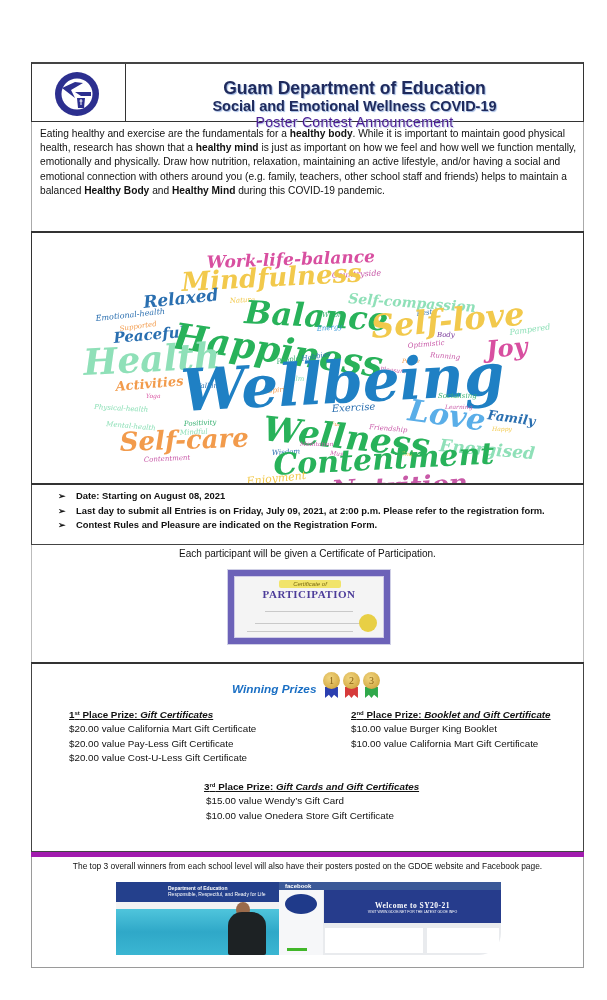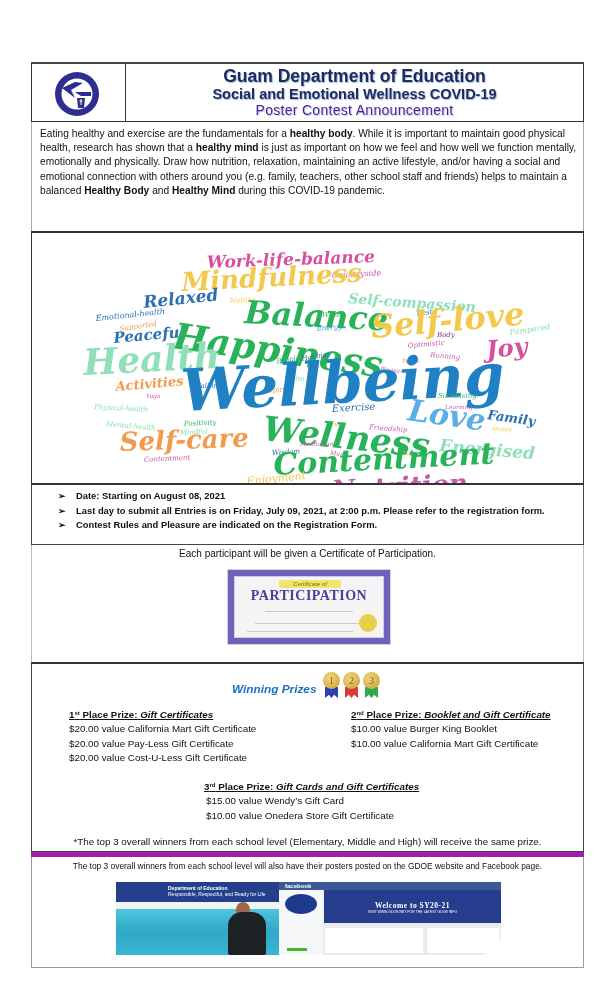--- a/index.html
+++ b/index.html
@@ -4,42 +4,42 @@
 <style>
   html, body { margin: 0; padding: 0; background: #ffffff; }
   body { width: 607px; height: 1000px; position: relative; overflow: hidden; font-family: "Liberation Sans", sans-serif; color: #111; }
   .frame { position: absolute; left: 31px; top: 62px; width: 553px; height: 906px; border: 1px solid #9a9a9a; box-sizing: border-box; }
   .sec { position: absolute; left: 31px; width: 553px; box-sizing: border-box; }
   
   .hdr { top: 62px; height: 60px; border: 1px solid #333; border-top: 2px solid #444; }
   .hdr .logo-cell { position: absolute; left: 0; top: 0; width: 93px; height: 58px; border-right: 1px solid #333; }
   .hdr .logo { position: absolute; left: 21px; top: 6px; width: 48px; height: 48px; }
   .hdr .titles { position: absolute; left: 94px; right: 0; top: 0; text-align: center; font-family: "Liberation Sans", sans-serif; }
-  .t1 { font-size: 17.5px; font-weight: bold; color: #1f2a5c; line-height: 20px; margin-top: 2px; text-shadow: 1px 1px 1px #9fb7e0; }
+  .t1 { font-size: 17.5px; font-weight: bold; color: #1f2a5c; line-height: 20px; margin-top: 14px; text-shadow: 1px 1px 1px #9fb7e0; }
   .t2 { font-size: 14.5px; font-weight: bold; color: #1f2a5c; line-height: 16px; text-shadow: 1px 1px 1px #9fb7e0; }
   .t3 { font-size: 14px; color: #4c1d95; line-height: 17px; letter-spacing: 0.3px; text-shadow: 1px 1px 1px #b9c8e6; }
   
   .theme { top: 122px; height: 109px; border-left: 1px solid #aaa; border-right: 1px solid #aaa; }
   .theme .head { text-align: center; font-size: 10.2px; margin-top: 3px; }
   .theme .body { font-size: 10.2px; line-height: 14.2px; padding: 5px 6px 0 8px; }
   
   .cloud { top: 231px; height: 254px; border: 1px solid #333; border-top: 2px solid #333; border-bottom: 2px solid #333; }
   .cloud svg { position: absolute; left: 0; top: 0; }
   
   .dates { top: 485px; height: 60px; border: 1px solid #444; border-top: none; }
   .dates ul { list-style: none; margin: 4px 0 0 0; padding: 0 0 0 26px; }
   .dates li { font-size: 9.4px; font-weight: bold; line-height: 14.5px; position: relative; padding-left: 18px; }
   .dates li .arrow { position: absolute; left: 0; top: 0; font-size: 9px; }
   
   .cert { top: 545px; height: 117px; border-left: 1px solid #bbb; border-right: 1px solid #bbb; }
   .cert .lead { text-align: center; font-size: 10px; margin-top: 3px; }
   .cert .img { position: absolute; left: 195px; top: 24px; width: 164px; height: 76px; background: #6c62b8; border: 1px solid #cfcfe6; box-sizing: border-box; }
   .cert .inner { position: absolute; left: 6px; top: 6px; right: 6px; bottom: 6px; background: #f4f4f4; border: 1px solid #cfcbe7; }
   .cert .ribbon { position: absolute; left: 44px; top: 3px; width: 62px; height: 8px; background: #f1e46a; border-radius: 2px; font-size: 6px; font-style: italic; text-align: center; line-height: 8px; color: #7a6a10; }
-  .cert .ptitle { position: absolute; left: 0; right: 0; top: 11px; text-align: center; font-family: "Liberation Serif", serif; font-weight: bold; font-size: 14px; color: #4d3d9a; letter-spacing: 0.5px; }
+  .cert .ptitle { position: absolute; left: 0; right: 0; top: 11px; text-align: center; font-family: "Liberation Serif", serif; font-weight: bold; font-size: 11px; color: #4d3d9a; letter-spacing: 0.5px; }
   .cert .line { position: absolute; height: 1px; background: #c9c9c9; }
   .cert .seal { position: absolute; right: 6px; bottom: 5px; width: 18px; height: 18px; border-radius: 50%; background: #e8cf45; }
   
   .prizes { top: 662px; height: 190px; border: 1px solid #444; border-top: 2px solid #333; }
   .wp { position: absolute; left: 0; right: 0; top: 12px; text-align: center; }
   .wp .label { font-size: 11.8px; font-weight: bold; font-style: italic; color: #1a6fc4; vertical-align: middle; }
   .medals { display: inline-block; vertical-align: middle; position: relative; width: 60px; height: 26px; margin-left: 2px; top: -4px; }
   .medal { position: absolute; top: 0; width: 17px; height: 26px; }
   .medal .coin { position: absolute; left: 0; top: 0; width: 17px; height: 17px; border-radius: 50%; background: radial-gradient(circle at 40% 35%, #f2d680, #c99b2f); font-family: "Liberation Serif", serif; font-size: 10px; color: #8a6216; text-align: center; line-height: 17px; }
   .medal .rib { position: absolute; left: 2px; top: 15px; width: 13px; height: 11px; clip-path: polygon(0 0,100% 0,100% 100%,70% 70%,50% 100%,30% 70%,0 100%); }
@@ -211,21 +211,20 @@
     <div>$10.00 value Burger King Booklet</div>
     <div>$10.00 value California Mart Gift Certificate</div>
   </div>
 
   <div class="prize-col" style="left:172px; top:116px;">
     <div class="ph"><span>3</span><sup>rd</sup><span> Place Prize: </span><i>Gift Cards and Gift Certificates</i></div>
     <div style="padding-left:2px">$15.00 value Wendy’s Gift Card</div>
     <div style="padding-left:2px">$10.00 value Onedera Store Gift Certificate</div>
   </div>
 
-  <div class="note">*The top 3 overall winners from each school level (Elementary, Middle and High) will receive the same prize.</div>
 </div>
 
 <div class="sec bottom">
   <div class="lead">The top 3 overall winners from each school level will also have their posters posted on the GDOE website and Facebook page.</div>
   <div class="shot web">
     <div class="bar">
         <div class="t"><b>Department of Education</b><br><span>Responsible, Respectful, and Ready for Life</span></div>
       </div>
     <div class="nav"></div>
     <div class="pool"></div>

